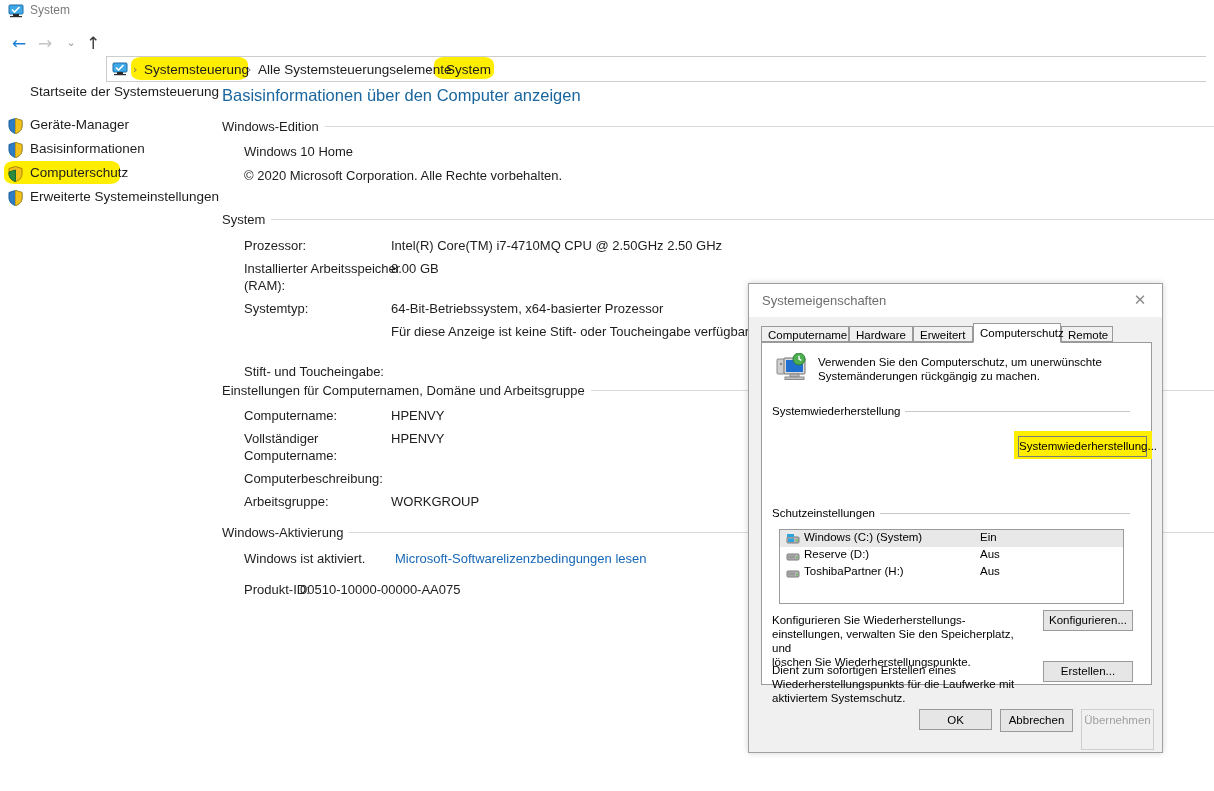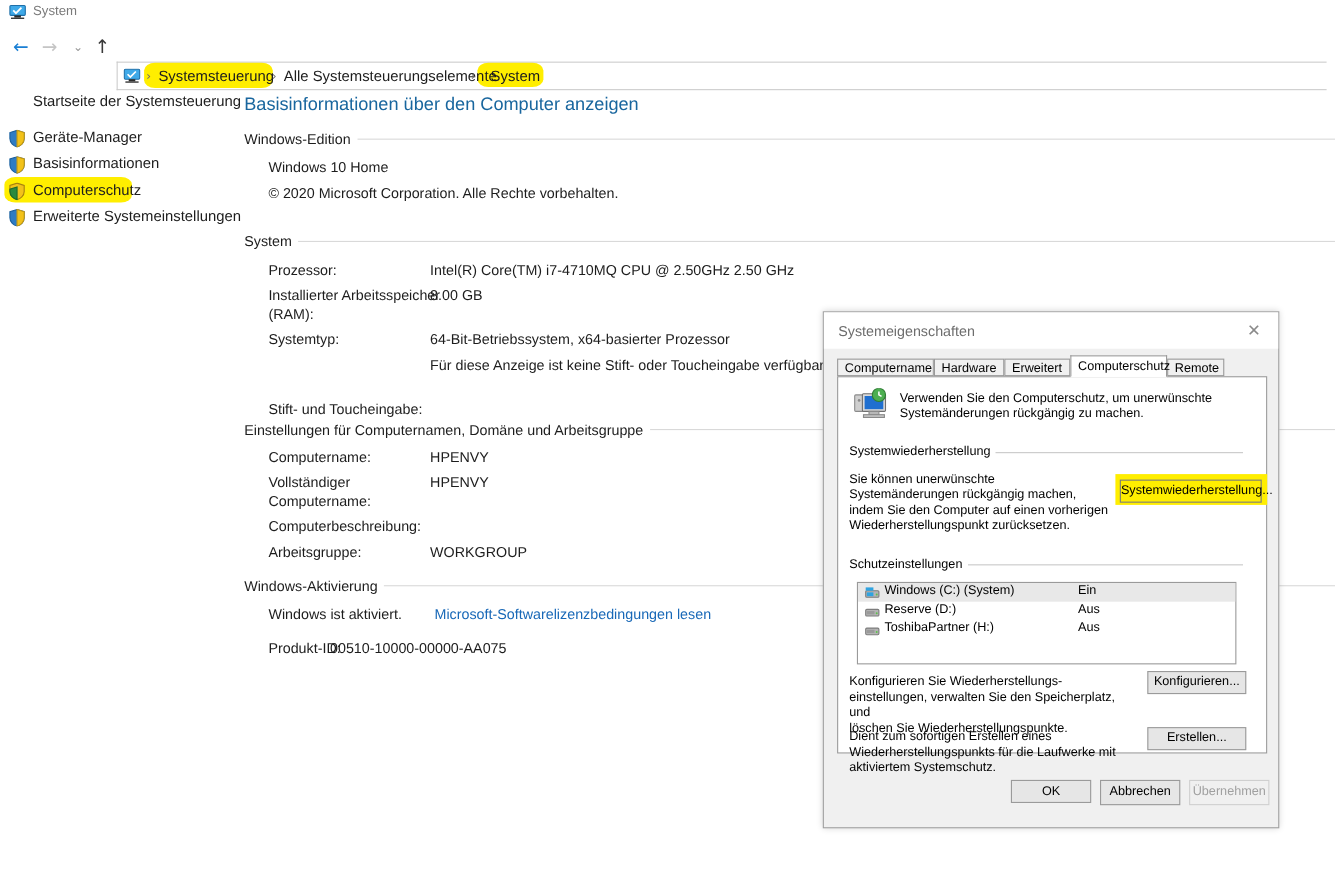--- a/index.html
+++ b/index.html
@@ -401,24 +401,20 @@
         <circle cx="23" cy="6" r="6" fill="#4caf50" stroke="#2f7d34"></circle>
         <path d="M23 2.8 V6 L25.4 7.4" stroke="#ffffff" stroke-width="1.4" fill="none"></path>
       </svg>
     </span>
     <div class="dlg-text" style="left:56px; top:12px; width:310px;">Verwenden Sie den Computerschutz, um unerwünschte
 Systemänderungen rückgängig zu machen.</div>
 
     <div class="dlg-group-head" style="left:10px; top:62px;">Systemwiederherstellung</div>
     <div class="dlg-group-rule" style="left:120px; top:68px; width:248px;"></div>
 
-    <div class="dlg-text" style="left:10px; top:86px; width:245px;">Sie können unerwünschte
-Systemänderungen rückgängig machen,
-indem Sie den Computer auf einen vorherigen
-Wiederherstellungspunkt zurücksetzen.</div>
 
     <div class="hl" style="left:252px; top:88px; width:138px; height:28px; z-index:4;"></div>
     <div class="win-btn" style="left:256px; top:93px; width:129px; height:21px; line-height:19px; z-index:5; background:#ffee00; border-color:#7d7d7d;">Systemwiederherstellung...</div>
 
     <div class="dlg-group-head" style="left:10px; top:164px;">Schutzeinstellungen</div>
     <div class="dlg-group-rule" style="left:105px; top:170px; width:263px;"></div>
 
     <div id="drivelist" style="top:186px;">
 
       <div class="drive-row selected">
@@ -466,15 +462,15 @@
 
     <div class="dlg-text" style="left:10px; top:320px; width:262px;">Dient zum sofortigen Erstellen eines
 Wiederherstellungspunkts für die Laufwerke mit
 aktiviertem Systemschutz.</div>
     <div class="win-btn" style="left:281px; top:318px; width:90px; height:21px; line-height:19px;">Erstellen...</div>
   </div>
 
   <div id="dlg-footer">
     <div class="win-btn" style="left:170px; top:10px; width:73px; height:21px; line-height:21px;">OK</div>
     <div class="win-btn" style="left:251px; top:10px; width:73px; height:23px; line-height:21px;">Abbrechen</div>
-    <div class="win-btn disabled" style="left:332px; top:10px; width:73px; height:23px; line-height:21px;">Übernehmen</div>
+    <div class="win-btn disabled" style="left:332px; top:10px; width:73px; height:41px; line-height:21px;">Übernehmen</div>
   </div>
 </div>
 
 </body></html>

